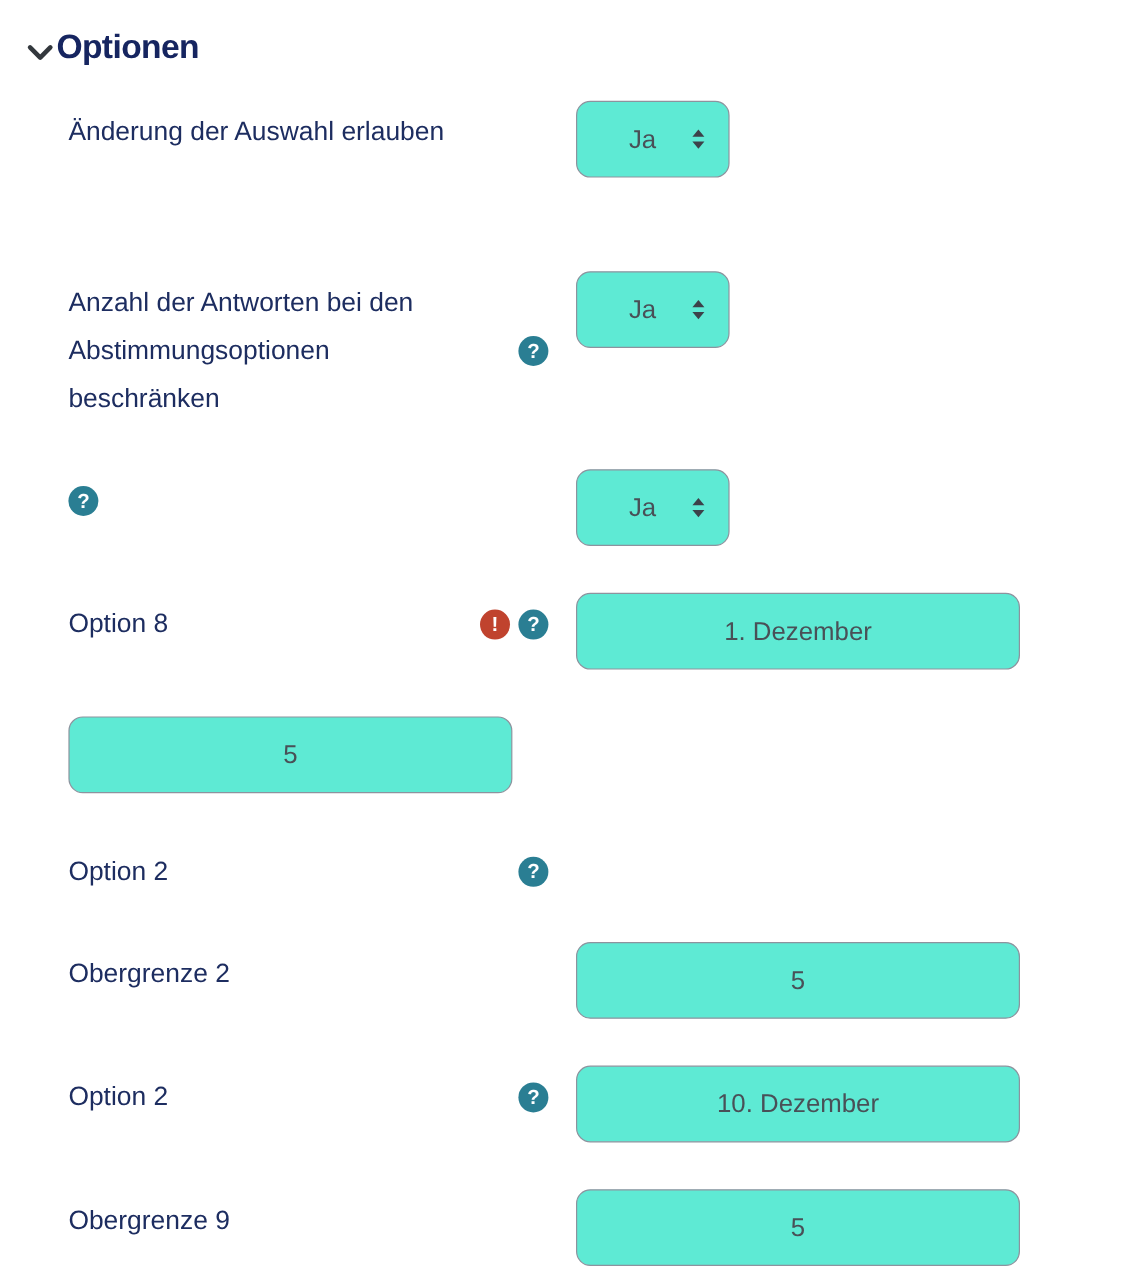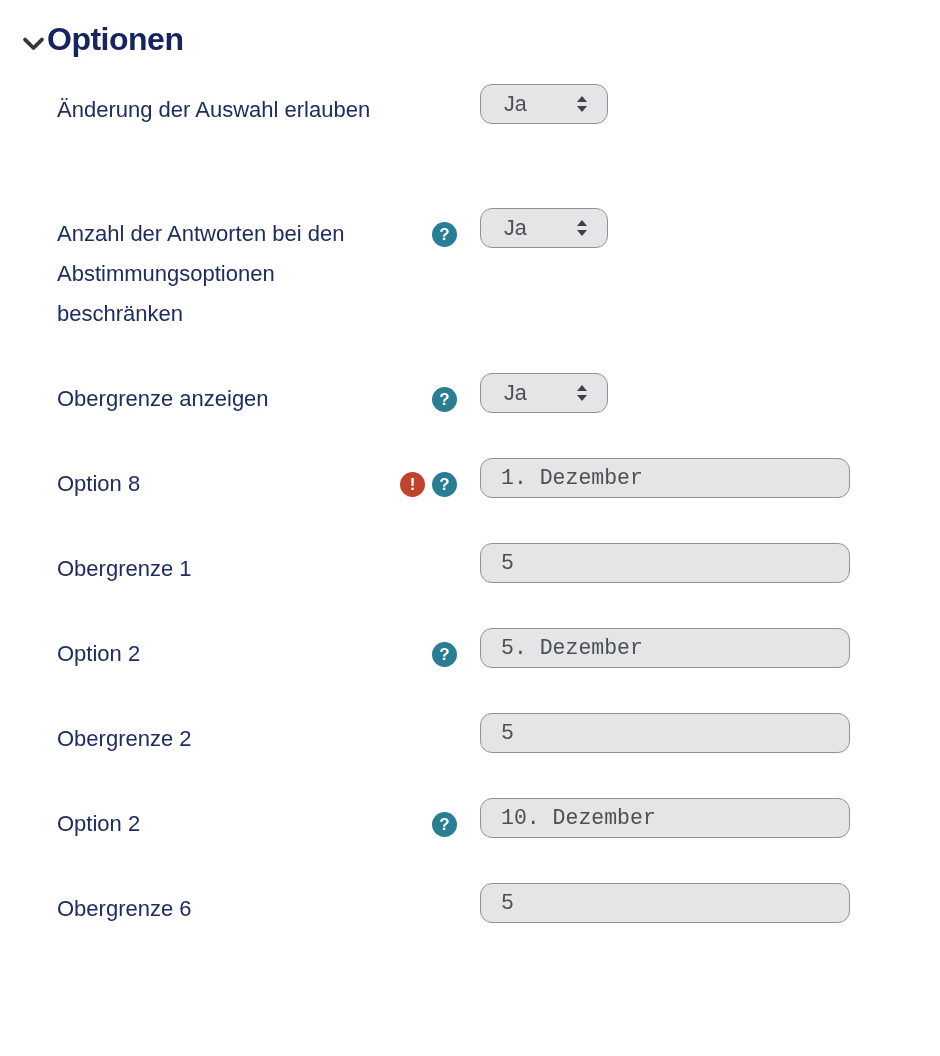--- a/index.html
+++ b/index.html
@@ -22,41 +22,41 @@
   .chevron-wrap {
     width: 27px;
     height: 27px;
     margin-top: 9px;
     flex-shrink: 0;
     cursor: pointer;
   }
   .chevron-wrap svg { display: block; }
   .section-title {
     margin: 0;
-    font-size: 32px;
+    font-size: 28px;
     line-height: 50px;
     font-weight: 700;
     letter-spacing: -0.5px;
     color: #162560;
   }
   .mform {
     margin-top: 20px;
   }
   .frow {
     display: flex;
     align-items: flex-start;
     margin: 0 0 39px 57px;
   }
   .label-col {
     width: 400px;
     min-width: 400px;
     margin-right: 23px;
     display: flex;
     justify-content: space-between;
-    align-items: flex-start;
+    align-items: center;
     padding-top: 6px;
   }
   .row-label {
     font-size: 22px;
     line-height: 40px;
     color: #1d2d60;
     white-space: pre-line;
     cursor: default;
   }
   .icons {
@@ -76,42 +76,42 @@
     color: #ffffff;
     font-size: 17px;
     font-weight: 700;
     line-height: 1;
     user-select: none;
   }
   .icon-help { background: #2a7e93; cursor: pointer; }
   .icon-required { background: #c0432e; }
   .control-col { position: relative; }
   .ctrl {
-    height: 40px;
+    height: 64px;
     border: 1.5px solid #8d939e;
     border-radius: 12px;
-    background: #e5e5e5;
+    background: #5eead4;
     font-family: "Liberation Sans", sans-serif;
     font-size: 21.5px;
     color: #495057;
     box-sizing: border-box;
     outline: none;
+    text-align: center;
   }
   select.ctrl {
     width: 128px;
     padding: 0 40px 0 23px;
     -webkit-appearance: none;
     -moz-appearance: none;
     appearance: none;
     cursor: pointer;
   }
   input.ctrl {
     width: 370px;
     padding: 0 20px;
-    font-family: Liberation Mono, monospace;
   }
   .select-wrap { position: relative; display: inline-block; }
   .select-arrows {
     position: absolute;
     right: 21px;
     top: 50%;
     transform: translateY(-50%);
     display: flex;
     flex-direction: column;
     gap: 4px;
@@ -163,69 +163,64 @@
           <span class="circle-icon icon-help">?</span>
         </span>
       </div>
       <div class="control-col"><span class="select-wrap"><select class="ctrl"><option>Ja</option></select><span class="select-arrows">
             <span class="tri-up"></span>
             <span class="tri-down"></span>
           </span></span></div>
     </div>
     <div class="frow">
       <div class="label-col">
-        <label class="row-label">Obergrenze anzeigen</label>
         <span class="icons">
           <span class="circle-icon icon-help">?</span>
         </span>
       </div>
       <div class="control-col"><span class="select-wrap"><select class="ctrl"><option>Ja</option></select><span class="select-arrows">
             <span class="tri-up"></span>
             <span class="tri-down"></span>
           </span></span></div>
     </div>
     <div class="frow">
       <div class="label-col">
         <label class="row-label">Option 8</label>
         <span class="icons">
           <span class="circle-icon icon-required">!</span>
           <span class="circle-icon icon-help">?</span>
         </span>
       </div>
       <div class="control-col"><input class="ctrl" type="text" value="1. Dezember" style=""></div>
     </div>
     <div class="frow">
-      <div class="label-col">
-        <label class="row-label">Obergrenze 1</label>
-      </div>
       <div class="control-col"><input class="ctrl" type="text" value="5" style=""></div>
     </div>
     <div class="frow">
       <div class="label-col">
         <label class="row-label">Option 2</label>
         <span class="icons">
           <span class="circle-icon icon-help">?</span>
         </span>
       </div>
-      <div class="control-col"><input class="ctrl" type="text" value="5. Dezember" style=""></div>
     </div>
     <div class="frow">
       <div class="label-col">
         <label class="row-label">Obergrenze 2</label>
       </div>
       <div class="control-col"><input class="ctrl" type="text" value="5" style=""></div>
     </div>
     <div class="frow">
       <div class="label-col">
         <label class="row-label">Option 2</label>
         <span class="icons">
           <span class="circle-icon icon-help">?</span>
         </span>
       </div>
       <div class="control-col"><input class="ctrl" type="text" value="10. Dezember" style=""></div>
     </div>
     <div class="frow">
       <div class="label-col">
-        <label class="row-label">Obergrenze 6</label>
+        <label class="row-label">Obergrenze 9</label>
       </div>
       <div class="control-col"><input class="ctrl" type="text" value="5" style=""></div>
     </div>
   </div>
 
 </body></html>

